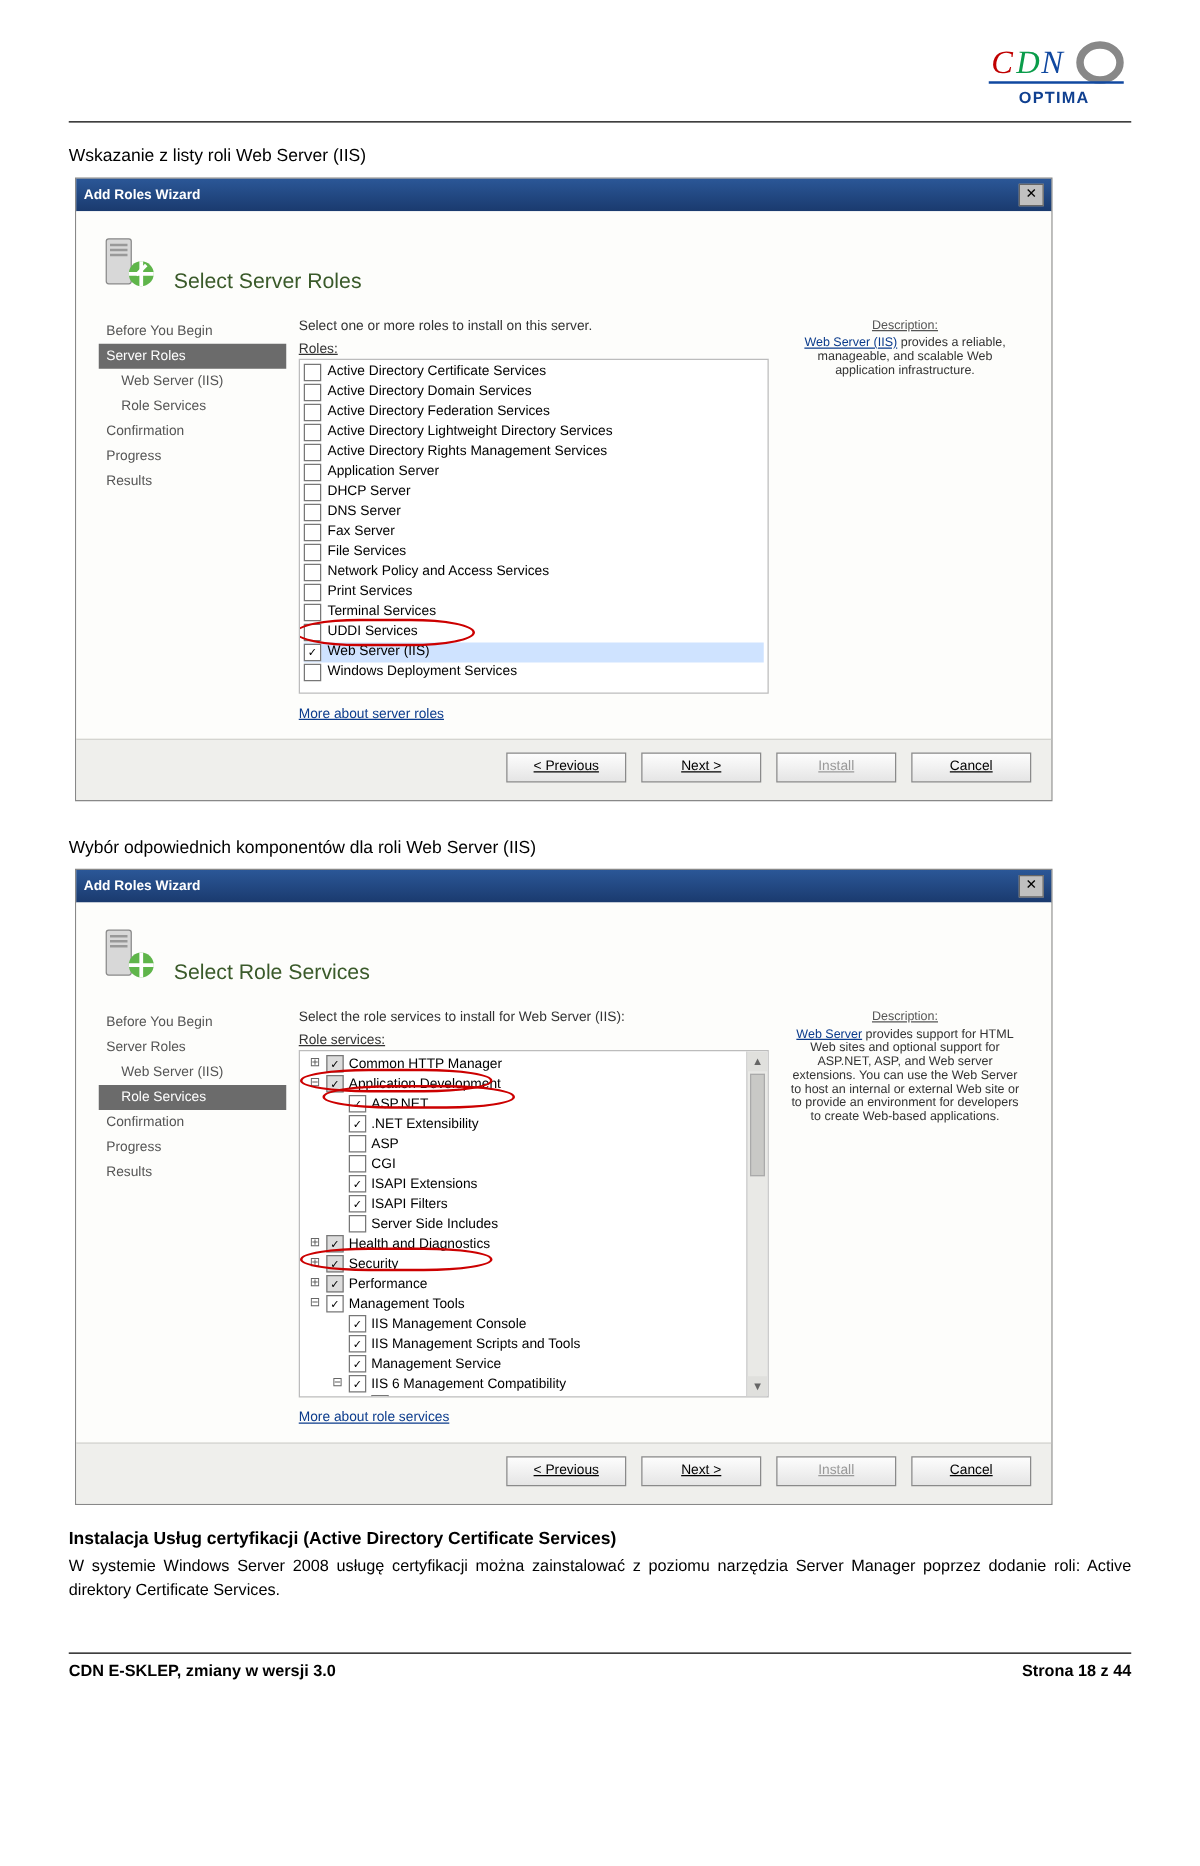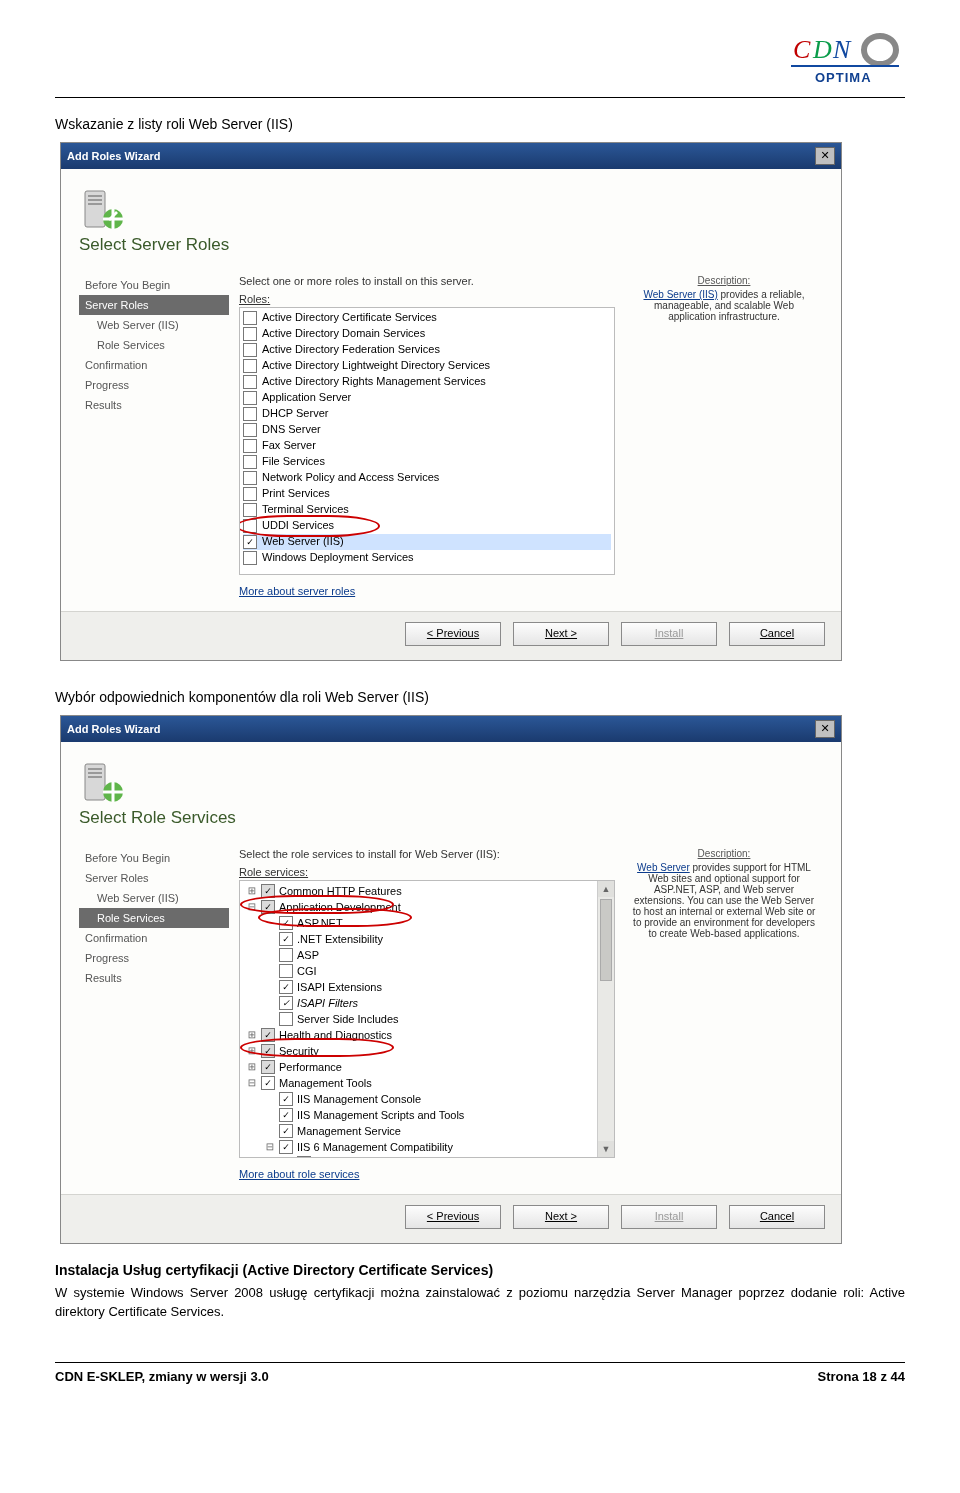--- a/index.html
+++ b/index.html
@@ -8,21 +8,21 @@
   .logo { width:120px; height:65px; }
   .hr { border:none; border-top:1.5px solid #000; margin:2px 0 18px 0; }
   .section-title { font-size:14px; margin:4px 0 10px 0; }
   .subhead { font-weight:bold; font-size:14px; margin:18px 0 6px 0; }
   .paratext { font-size:13px; line-height:1.45; text-align:justify; margin:2px 0; }
   .dialog { width:780px; background:#f5f5f3; border:1px solid #888; margin-left:5px; font-family: Tahoma, Arial, sans-serif; font-size:11px;}
   .dlg-titlebar { background:linear-gradient(#2b5797,#1a3a6e); color:#fff; padding:4px 6px; display:flex; justify-content:space-between; align-items:center;}
   .dlg-title { font-weight:bold;text-align:center; }
   .dlg-close { width:18px; height:16px; background:#c0c0c0; border:1px solid #666; color:#000; text-align:center; line-height:14px; font-size:11px; font-family:Arial;}
   .dlg-content { flex:1; padding:18px 18px 14px 18px; background:#fdfdfb;}
-  .hd-row { display:flex; align-items:flex-start; margin-bottom:14px;flex-direction:column;}
+  .hd-row { display:flex; align-items:flex-end; margin-bottom:14px;}
   .hd-icon { width:48px; height:48px; margin-right:12px; }
   .hd-text { font-size:17px; color:#3a5a2a; font-family:Arial;}
   .cols { display:flex; gap:0; }
   .col-nav { width:150px; padding-top:6px; color:#666; }
   .nav-item { padding:4px 6px; font-size:11px; color:#555; }
   .nav-item.sel { background:#6b6b6b; color:#fff; }
   .nav-item.indent { padding-left:18px; }
   .col-main { flex:1; padding:6px 10px 0 10px; }
   .col-desc { width:190px; padding:6px 4px 0 4px; font-size:10px; color:#333;text-align:center;}
   .col-desc .dhd { text-decoration:underline; color:#555;}
@@ -211,21 +211,21 @@
             <div class="nav-item">Progress</div>
             <div class="nav-item">Results</div>
           </div>
         <div class="col-main">
           <div class="label-s">Select the role services to install for Web Server (IIS):</div>
           <div class="label-s" style="margin-top:6px;"><span style="text-decoration:underline">Role services:</span></div>
           <div class="tree-box" id="tree2">
             <div class="treerow" style="padding-left: 4px;">
                 <span class="tw">⊞</span>
                 <span class="cb ch" style="background: rgb(220, 220, 220);"></span>
-                <span>Common HTTP Features</span>
+                <span>Common HTTP Manager</span>
               </div>
               <div class="treerow" style="padding-left: 4px;">
                 <span class="tw">⊟</span>
                 <span class="cb ch" style="background: rgb(220, 220, 220);"></span>
                 <span>Application Development</span>
               </div>
               <div class="treerow" style="padding-left: 22px;">
                 <span class="tw"></span>
                 <span class="cb ch"></span>
                 <span>ASP.NET</span>
@@ -243,21 +243,21 @@
               <div class="treerow" style="padding-left: 22px;">
                 <span class="tw"></span>
                 <span class="cb"></span>
                 <span>CGI</span>
               </div>
               <div class="treerow" style="padding-left: 22px;">
                 <span class="tw"></span>
                 <span class="cb ch"></span>
                 <span>ISAPI Extensions</span>
               </div>
-              <div class="treerow" style="padding-left: 22px; font-style: italic;">
+              <div class="treerow" style="padding-left: 22px;">
                 <span class="tw"></span>
                 <span class="cb ch"></span>
                 <span>ISAPI Filters</span>
               </div>
               <div class="treerow" style="padding-left: 22px;">
                 <span class="tw"></span>
                 <span class="cb"></span>
                 <span>Server Side Includes</span>
               </div>
               <div class="treerow" style="padding-left: 4px;">

